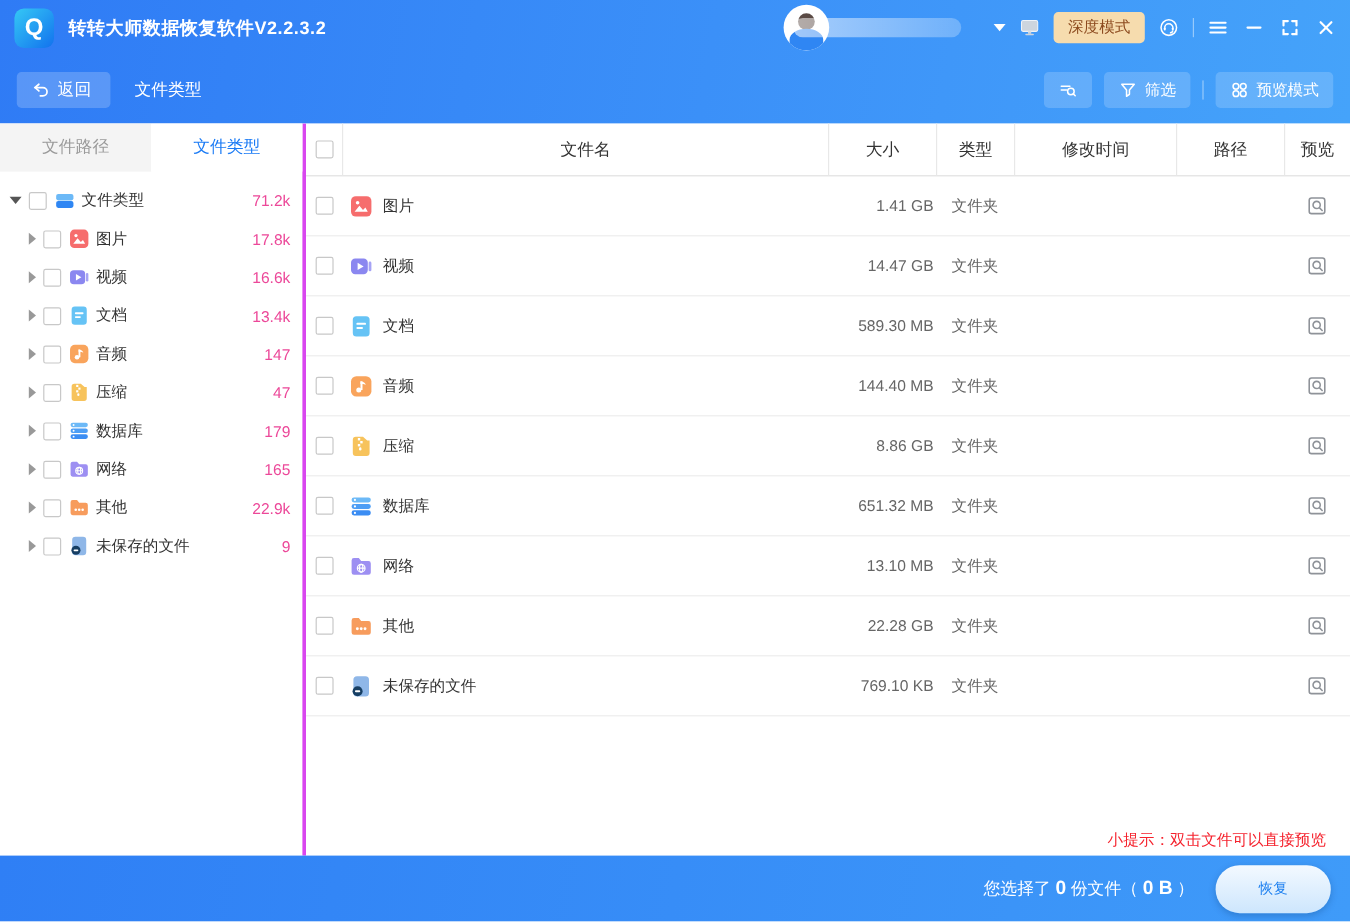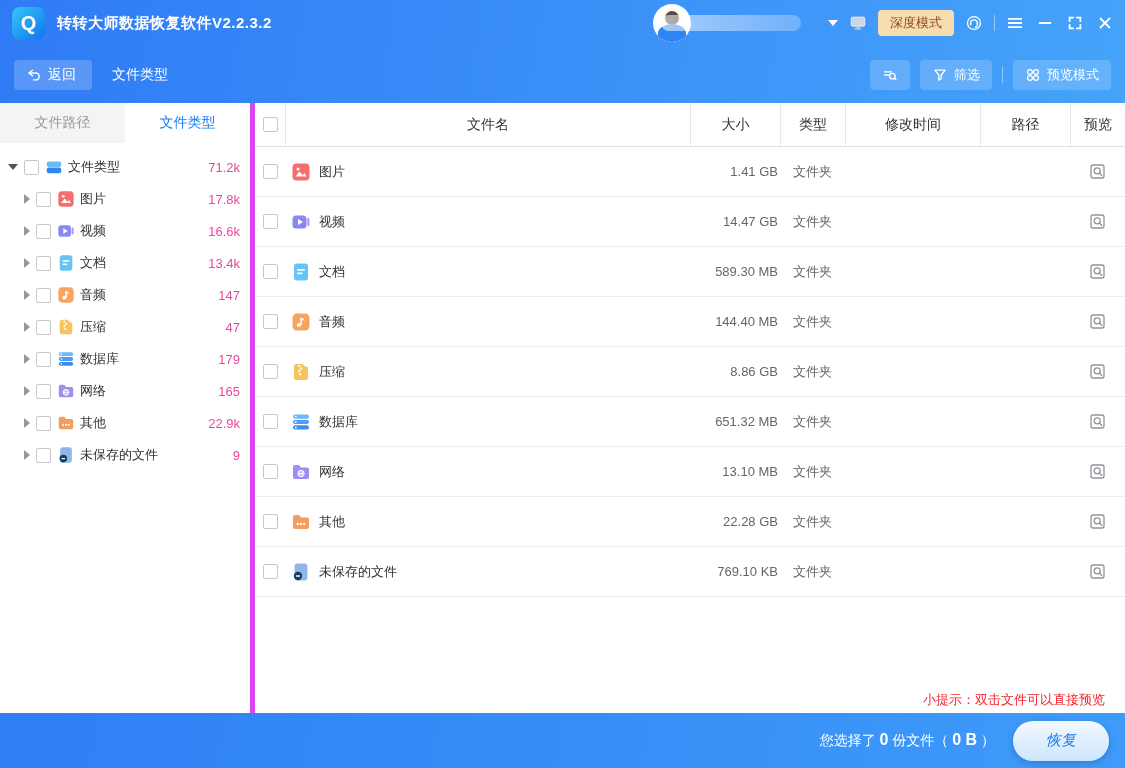--- a/index.html
+++ b/index.html
@@ -33,21 +33,21 @@
   .toolbar-right { margin-left:auto; display:flex; align-items:center; gap:10px; }
   .search-box { display:flex; align-items:center; background:rgba(255,255,255,.18); border-radius:4px; height:30px; width:160px; padding:0 8px 0 10px; }
   .search-box input { flex:1; width:90px; background:transparent; border:none; outline:none; color:#fff; font-size:13px; }
   .search-box input::placeholder { color:rgba(255,255,255,.9); }
   .tool-btn { display:flex; align-items:center; gap:6px; background:rgba(255,255,255,.18); border:none; cursor:pointer;
               color:#fff; font-size:13px; height:30px; padding:0 12px; border-radius:4px; }
   .tool-btn svg { width:16px; height:16px; }
 
   
   .main { display:flex; height:610px; }
-  .sidebar { width:255px; border-right:5px solid #d946ef; display:flex; flex-direction:column; background:#fff; }
+  .sidebar { width:255px; border-right:3px solid #d946ef; display:flex; flex-direction:column; background:#fff; }
   .side-tabs { display:flex; height:40px; flex:none; }
   .side-tab { flex:1; display:flex; align-items:center; justify-content:center; font-size:14px; cursor:pointer; }
   .side-tab.inactive { background:#f4f4f4; color:#9a9a9a; }
   .side-tab.active { background:#fff; color:#1b7bf5; }
   .tree { padding-top:8px; overflow:hidden; }
   .tree-item { display:flex; align-items:center; height:32px; padding:0 10px 0 8px; cursor:pointer; font-size:13px; color:#333; }
   .tree-item.child { padding-left:24px; }
   .tri-down { width:0; height:0; border-left:5px solid transparent; border-right:5px solid transparent; border-top:6px solid #555; margin-right:6px; flex:none; }
   .tri-right { width:0; height:0; border-top:5px solid transparent; border-bottom:5px solid transparent; border-left:6px solid #999; margin-right:6px; flex:none; }
   .cb { width:15px; height:15px; border:1px solid #c8c8c8; border-radius:2px; background:#fff; flex:none; cursor:pointer; }
@@ -86,22 +86,22 @@
   
   .footer { position:absolute; left:0; right:0; bottom:0; height:55px;
             background:linear-gradient(100deg,#2f7ff5 0%,#3f9bf9 100%);
             display:flex; align-items:center; padding:0 16px; color:#fff; }
   .foot-left { display:flex; align-items:center; gap:10px; font-size:15px; font-weight:bold; }
   .deep-btn { background:rgba(255,255,255,.28); border:none; color:#eef6ff; font-size:14px;
               padding:7px 16px; border-radius:16px; cursor:pointer; font-weight:normal; }
   .foot-right { margin-left:auto; display:flex; align-items:center; gap:18px; font-size:14px; }
   .sel-num { font-weight:bold; font-size:16px; }
   .recover-btn { width:96px; height:40px; border:none; border-radius:20px; cursor:pointer;
-                 background:linear-gradient(180deg,#f3f9ff,#cde6fd); color:#1e80f0; font-size:15px;
-                 box-shadow:0 2px 6px rgba(0,40,90,.25);font-style:italic; }
+                 background:linear-gradient(180deg,#f3f9ff,#cde6fd); color:#1e80f0; font-size:12px;
+                 box-shadow:0 2px 6px rgba(0,40,90,.25); }
 </style>
 </head>
 <body>
 
 <div class="top-chrome">
   <div class="titlebar">
     <div class="logo">Q</div>
     <div class="app-title">转转大师数据恢复软件V2.2.3.2</div>
     <div class="tb-right">
       <div class="avatar-wrap">

